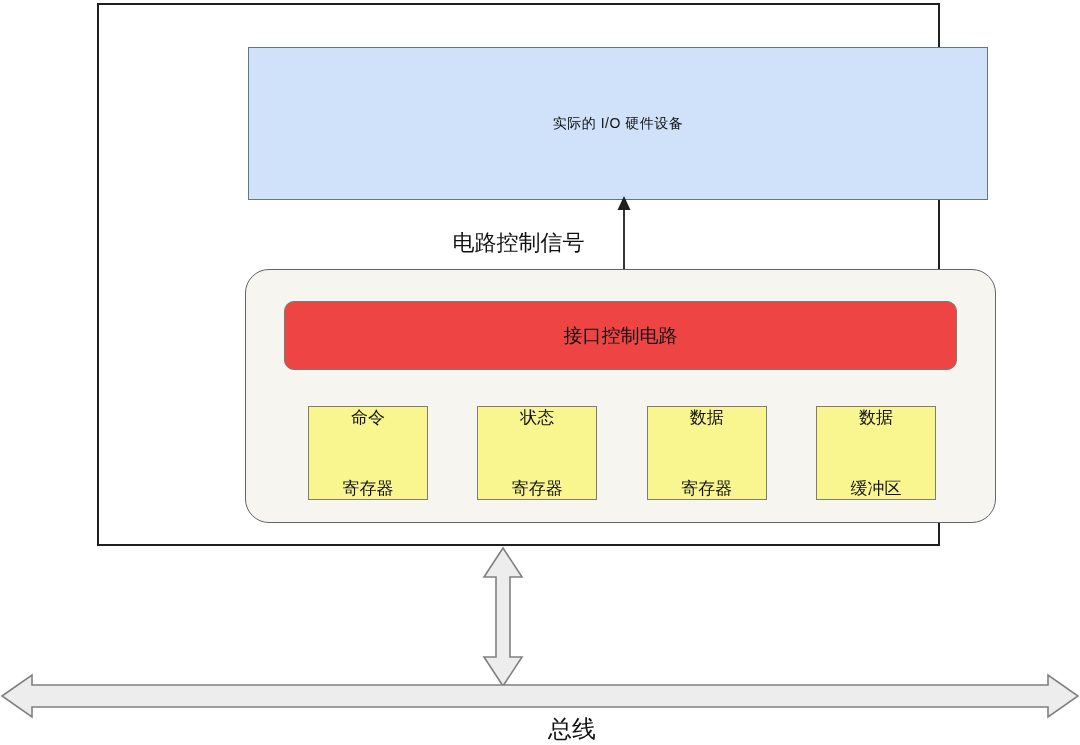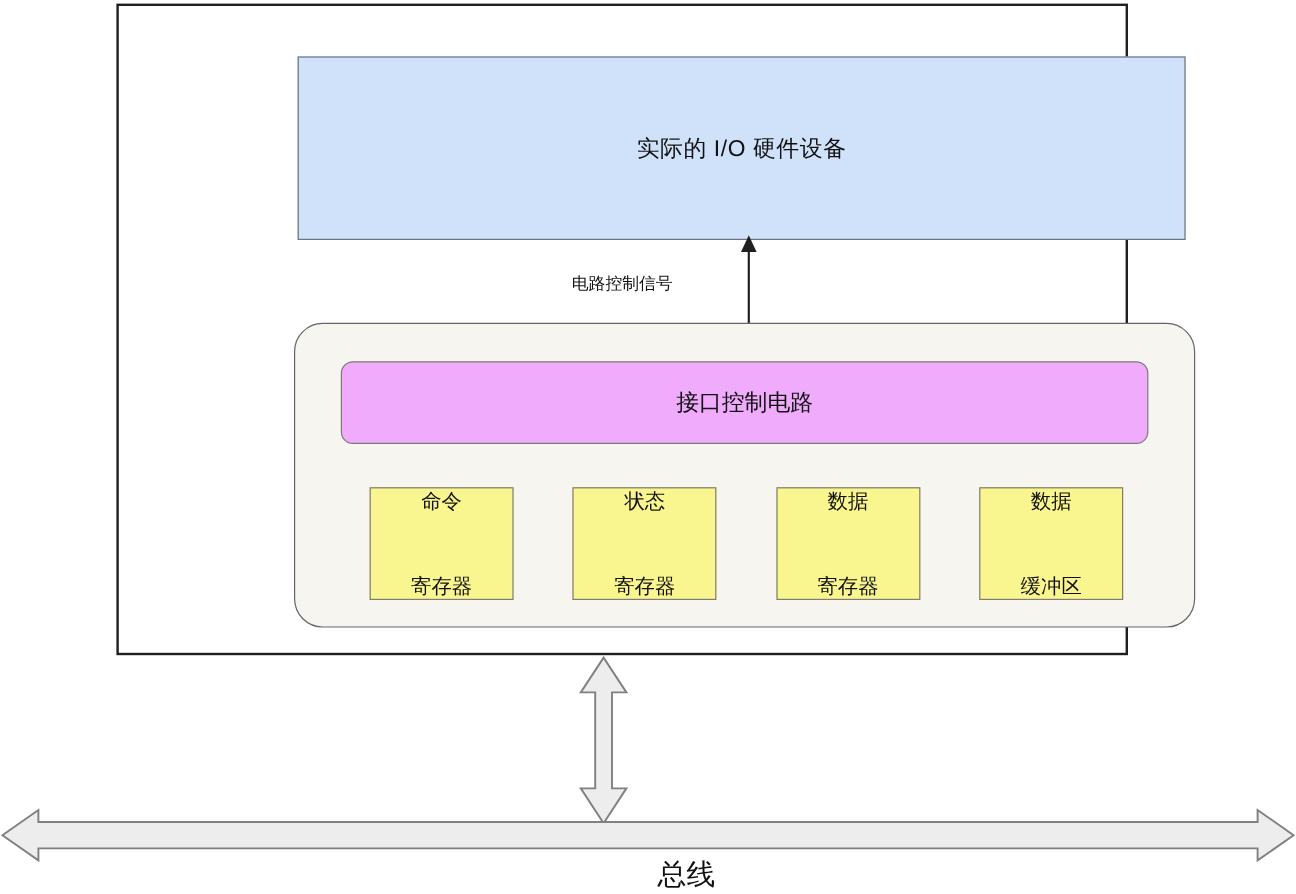--- a/index.html
+++ b/index.html
@@ -43,39 +43,39 @@
     width: 740px;
     height: 153px;
     background: #cfe2f9;
     border: 1.5px solid #6a7480;
     box-sizing: border-box;
     display: flex;
     align-items: center;
     justify-content: center;
   }
   .hw-box .label {
-    font-size: 19px;
+    font-size: 14px;
     color: #111111;
     letter-spacing: 0.5px;
   }
 
   
   .signal-arrow {
     position: absolute;
     left: 495px;
     top: 190px;
     width: 60px;
     height: 82px;
   }
   .signal-label {
     position: absolute;
     left: 50%;
     top: 222px;
     transform: translateX(-50%);
-    font-size: 14px;
+    font-size: 22px;
     background: #ffffff;
     padding: 1px 8px;
     white-space: nowrap;
     color: #111111;
   }
 
   
   .iface-container {
     position: absolute;
     left: 146px;
@@ -88,21 +88,21 @@
     box-sizing: border-box;
   }
 
   
   .ctrl-circuit {
     position: absolute;
     left: 38px;
     top: 31px;
     width: 673px;
     height: 69px;
-    background: #f0abfc;
+    background: #ef4444;
     border: 1.5px solid #7b7a78;
     border-radius: 10px;
     box-sizing: border-box;
     display: flex;
     align-items: center;
     justify-content: center;
   }
   .ctrl-circuit .label {
     font-size: 19px;
     color: #111111;

